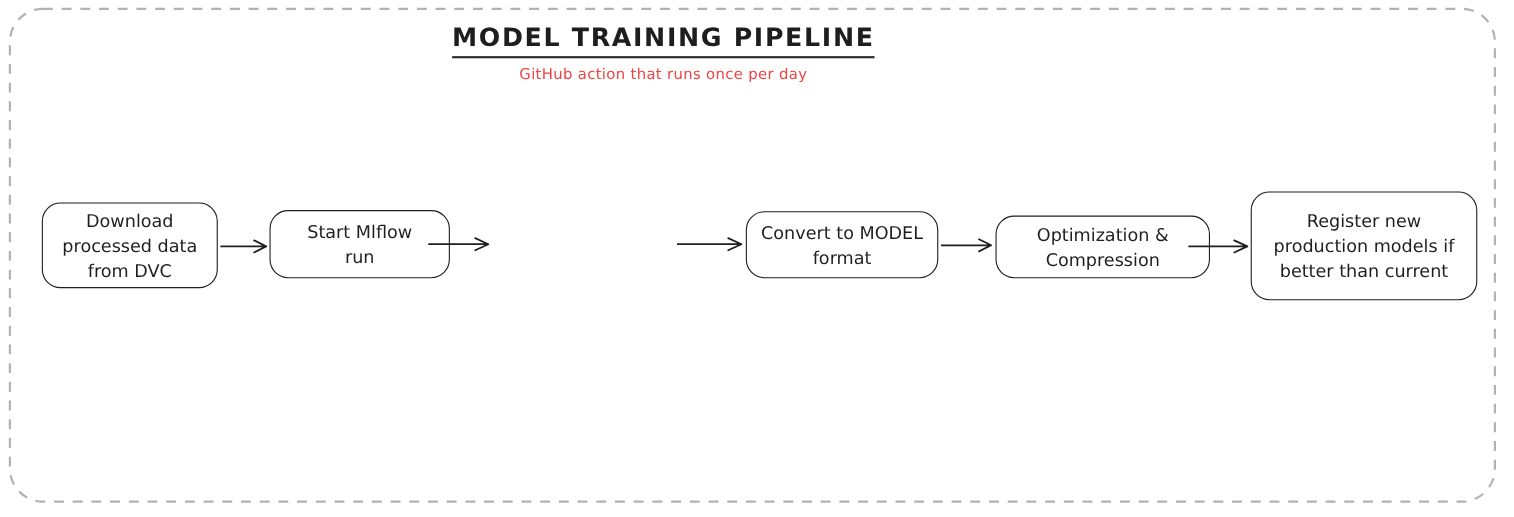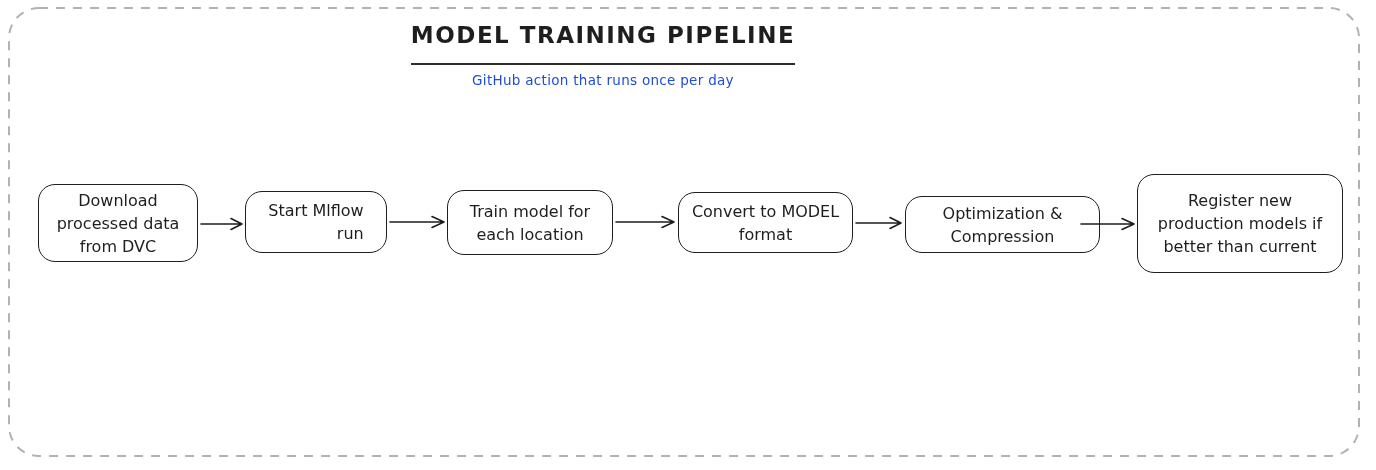--- a/index.html
+++ b/index.html
@@ -28,29 +28,29 @@
     left: 0;
     top: 22px;
     width: 1206px;
     text-align: center;
   }
   .title {
     display: inline-block;
     font-size: 23px;
     font-weight: 700;
     letter-spacing: 1.5px;
-    padding-bottom: 15px;
+    padding-bottom: 3px;
     border-bottom: 2.5px solid #2e2e2e;
     white-space: nowrap;
   }
   .subtitle {
     margin-top: 7px;
     font-size: 13.5px;
     letter-spacing: 0.3px;
-    color: #1d4ed8;
+    color: #ef4444;
   }
   .step-box {
     position: absolute;
     box-sizing: border-box;
     border: 1.7px solid #1e1e1e;
     border-radius: 17px;
     background: #ffffff;
     display: flex;
     align-items: center;
     justify-content: center;
@@ -79,29 +79,25 @@
     <div class="title">MODEL TRAINING PIPELINE</div>
     <div class="subtitle">GitHub action that runs once per day</div>
   </div>
 
   <div class="step-box" style="left:38px;  top:184px; width:160px; height:78px;justify-content:center;">
     <span class="step-label">Download
 processed data
 from DVC</span>
   </div>
 
-  <div class="step-box" style="left:245px; top:191px; width:142px; height:62px;text-align:right;">
+  <div class="step-box" style="left:245px; top:191px; width:164px; height:62px;">
     <span class="step-label">Start Mlflow
 run</span>
   </div>
 
-  <div class="step-box" style="left:447px; top:190px; width:166px; height:65px;">
-    <span class="step-label">Train model for
-each location</span>
-  </div>
 
   <div class="step-box" style="left:678px; top:192px; width:175px; height:61px;">
     <span class="step-label">Convert to MODEL
 format</span>
   </div>
 
   <div class="step-box" style="left:905px; top:196px; width:195px; height:57px;">
     <span class="step-label">Optimization &amp;
 Compression</span>
   </div>

